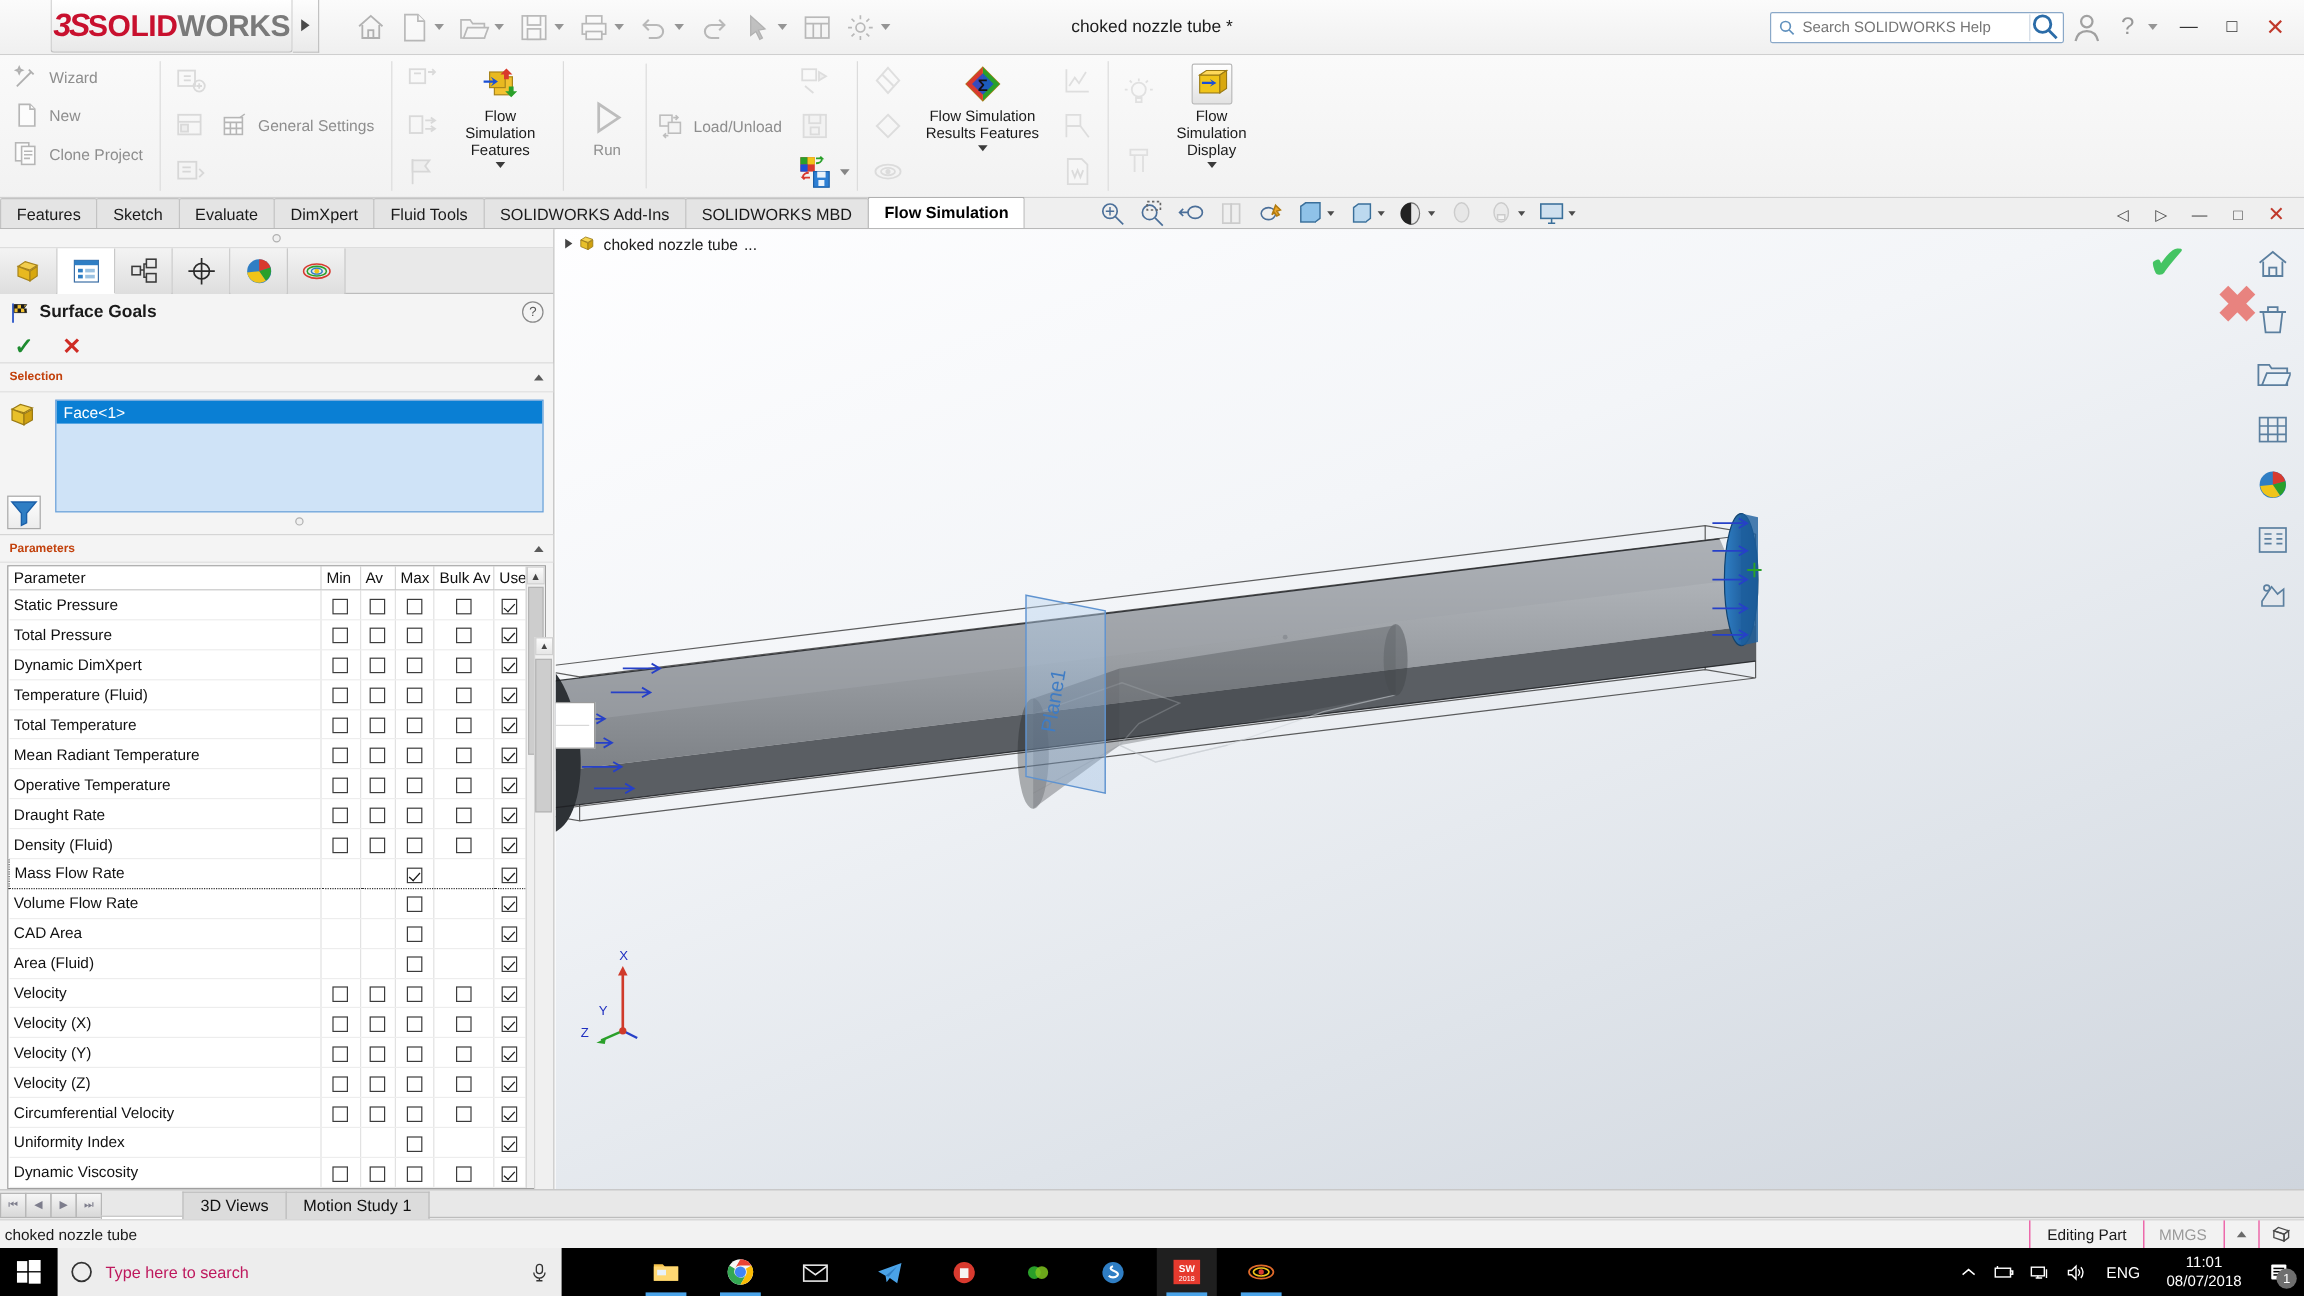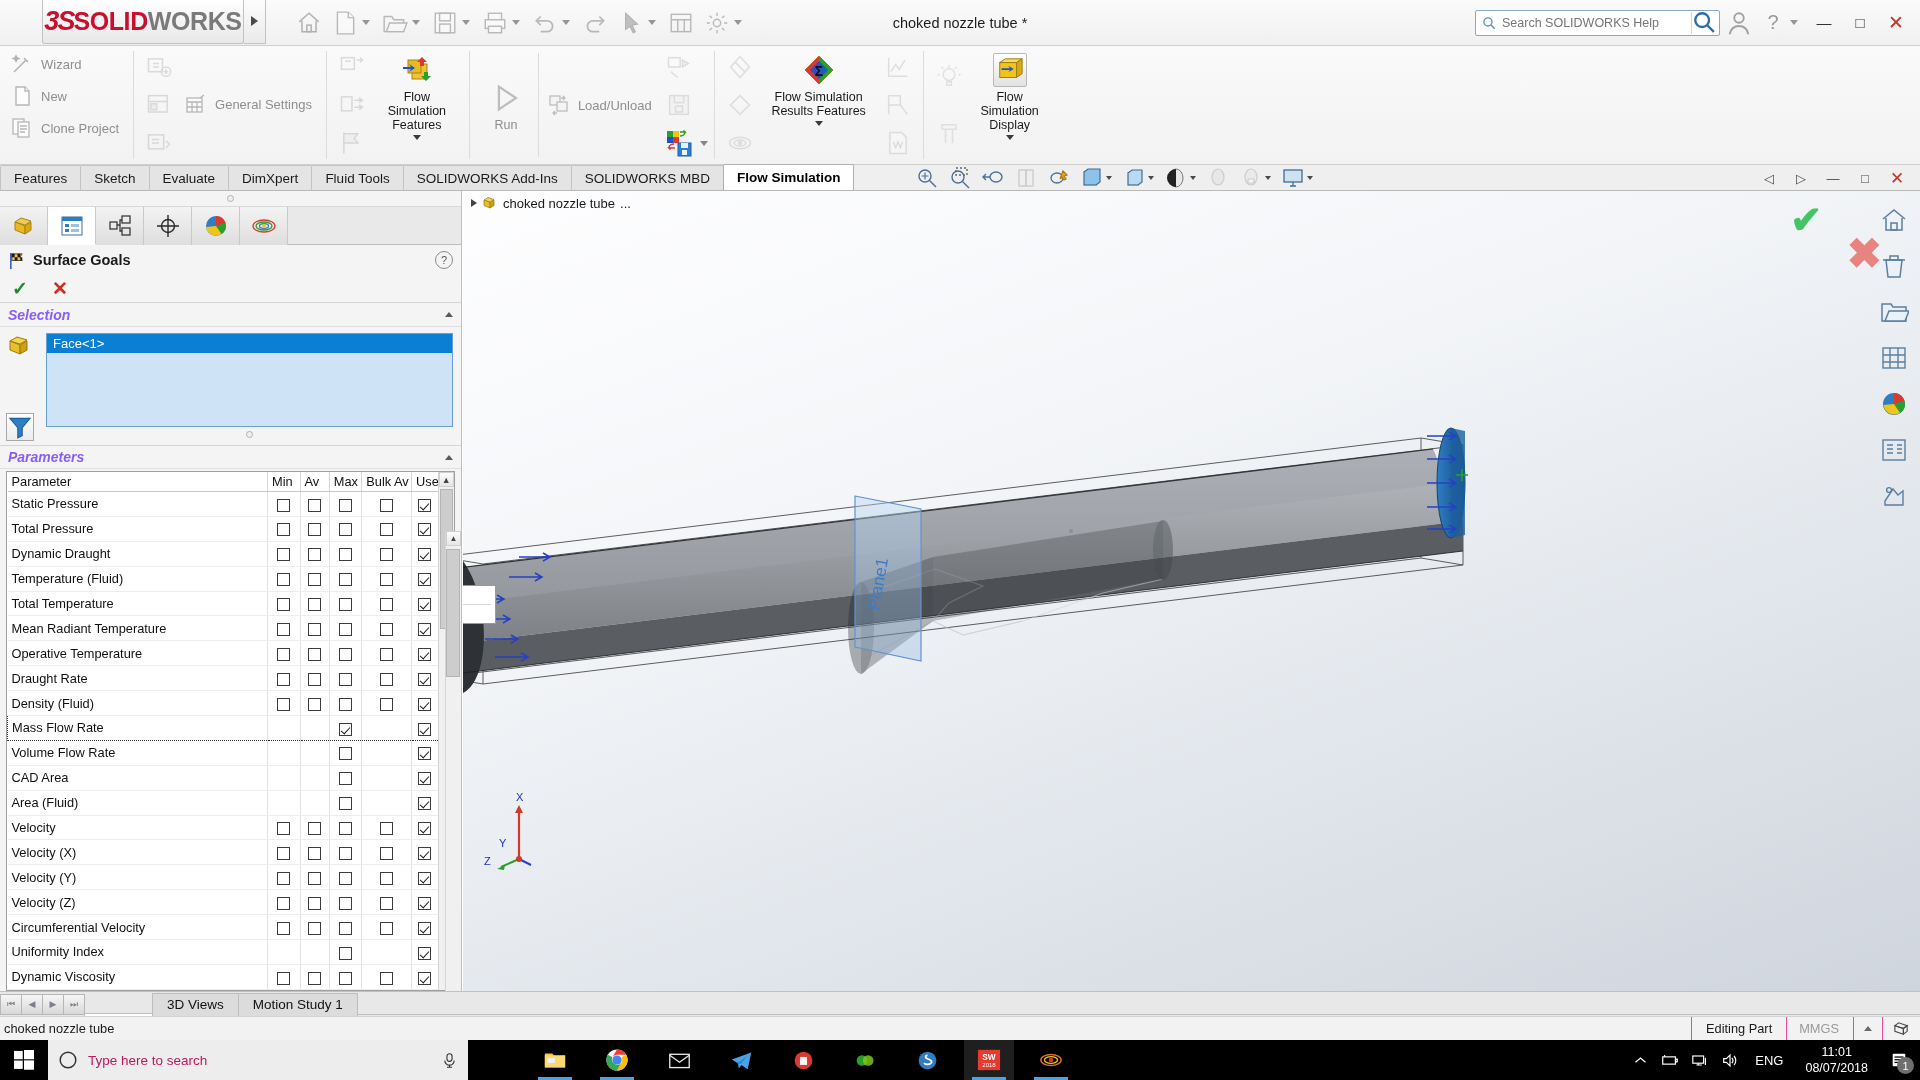--- a/index.html
+++ b/index.html
@@ -140,21 +140,21 @@
   .pm-title { font-size: 14.5px; font-weight: bold; color: #1a1a1a; }
   .pm-help { margin-left: auto; width: 18px; height: 18px; border: 1px solid #8a8a8a; border-radius: 50%; display: flex; align-items: center; justify-content: center; font-size: 11px; color: #555; }
   .pm-ok { display: flex; align-items: center; height: 28px; padding: 0 12px; gap: 24px; border-bottom: 1px solid #d5d5d5; }
   .pm-ok .ok { color: #1d8b2f; font-size: 19px; font-weight: bold; }
   .pm-ok .cancel { color: #cf2b24; font-size: 19px; font-weight: bold; }
 
   .sect {
     display: flex; align-items: center; height: 24px; padding: 0 8px;
     background: #f4f4f4; border-bottom: 1px solid #e0e0e0;
   }
-  .sect .lbl { font-size: 14px; font-weight: bold; color: #8b5cf6; font-style: italic; }
+  .sect .lbl { font-size: 10px; font-weight: bold; color: #c2410c; }
   .chev-up { margin-left: auto; width: 0; height: 0; border-bottom: 5px solid #5a5a5a; border-left: 4.5px solid transparent; border-right: 4.5px solid transparent; }
 
   .sel-body { padding: 6px 8px 4px 6px; display: flex; gap: 6px; }
   .sel-icons { display: flex; flex-direction: column; justify-content: space-between; width: 34px; }
   .sel-cube { width: 26px; height: 26px; }
   .filter-btn { width: 28px; height: 28px; border: 1px solid #a8a8a8; background: linear-gradient(to bottom,#fff,#ececec); display: flex; align-items: center; justify-content: center; margin-top: 54px; }
   .sel-list {
     flex: 1; height: 112px; border: 1px solid #6aa0d8; background: #cfe3f7; overflow: hidden;
   }
   .sel-list .row { background: #0a7fd4; color: #fff; font-size: 13px; padding: 2px 6px; }
@@ -876,21 +876,21 @@
               </tr>
               <tr>
                 <td class="nm">Total Pressure</td>
                 <td class="cb"><span class="ckb"></span></td>
                 <td class="cb"><span class="ckb"></span></td>
                 <td class="cb"><span class="ckb"></span></td>
                 <td class="cb"><span class="ckb"></span></td>
                 <td class="cb" style="border-right: none;"><span class="ckb checked"></span></td>
               </tr>
               <tr>
-                <td class="nm">Dynamic Draught</td>
+                <td class="nm">Dynamic DimXpert</td>
                 <td class="cb"><span class="ckb"></span></td>
                 <td class="cb"><span class="ckb"></span></td>
                 <td class="cb"><span class="ckb"></span></td>
                 <td class="cb"><span class="ckb"></span></td>
                 <td class="cb" style="border-right: none;"><span class="ckb checked"></span></td>
               </tr>
               <tr>
                 <td class="nm">Temperature (Fluid)</td>
                 <td class="cb"><span class="ckb"></span></td>
                 <td class="cb"><span class="ckb"></span></td>

